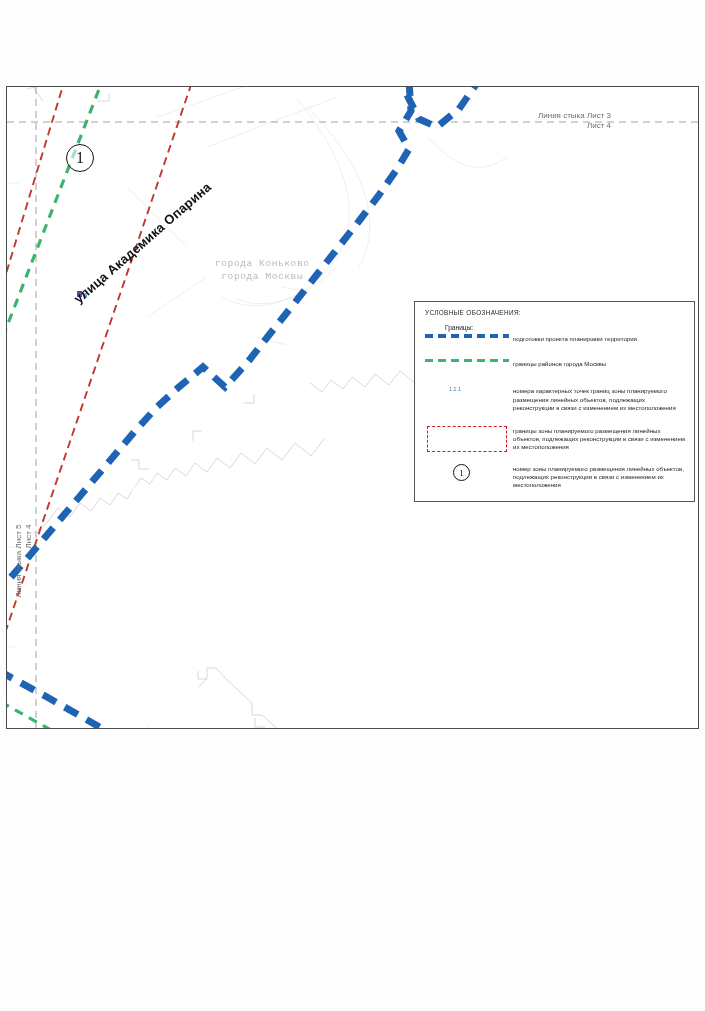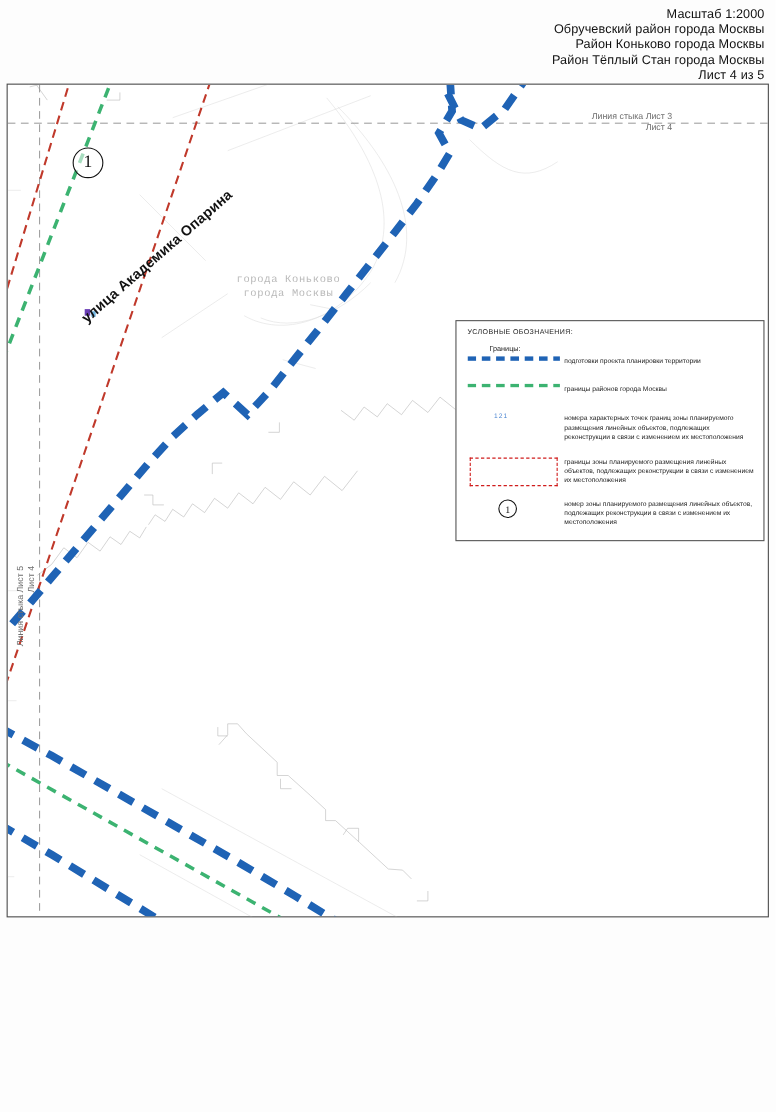--- a/index.html
+++ b/index.html
@@ -20,22 +20,22 @@
     text-align:right;
     line-height:14px;
     font-size:11.5px;
     letter-spacing:.1px;
     color:#111;
   }
   #title-block div{white-space:nowrap;}
 
   
   #frame{
-    position:absolute;left:6px;top:76px;
-    width:693px;height:758px;
+    position:absolute;left:6px;top:86px;
+    width:693px;height:643px;
     border:1.3px solid #4b4b4b;
     box-sizing:border-box;
     background:#ffffff;
     overflow:hidden;
   }
   #map-svg{position:absolute;left:0;top:0;}
 
   
   #legend{
     position:absolute;left:407px;top:214px;
@@ -129,27 +129,20 @@
     display:flex;align-items:center;justify-content:center;
     font-size:16px;font-family:"Liberation Serif",serif;color:#111;
     background:rgba(255,255,255,.55);
   }
 </style>
 </head>
 <body>
 
 <div id="sheet">
 
-  <div id="title-block">
-    <div>Масштаб 1:2000</div>
-    <div>Обручевский район города Москвы</div>
-    <div>Район Коньково города Москвы</div>
-    <div>Район Тёплый Стан города Москвы</div>
-    <div>Лист 4 из 5</div>
-  </div>
 
   <div id="frame">
 
     <svg id="map-svg" width="693" height="917" viewBox="0 0 693 917">
       <defs>
         <style>
           .cad     { fill:none; stroke:#b9b9b9; stroke-width:.55; }
           .cadlite { fill:none; stroke:#dcdcdc; stroke-width:.5; }
           .bluebnd { fill:none; stroke:#1f63b5; stroke-width:7;
                      stroke-dasharray:15 10; stroke-linecap:butt; }

